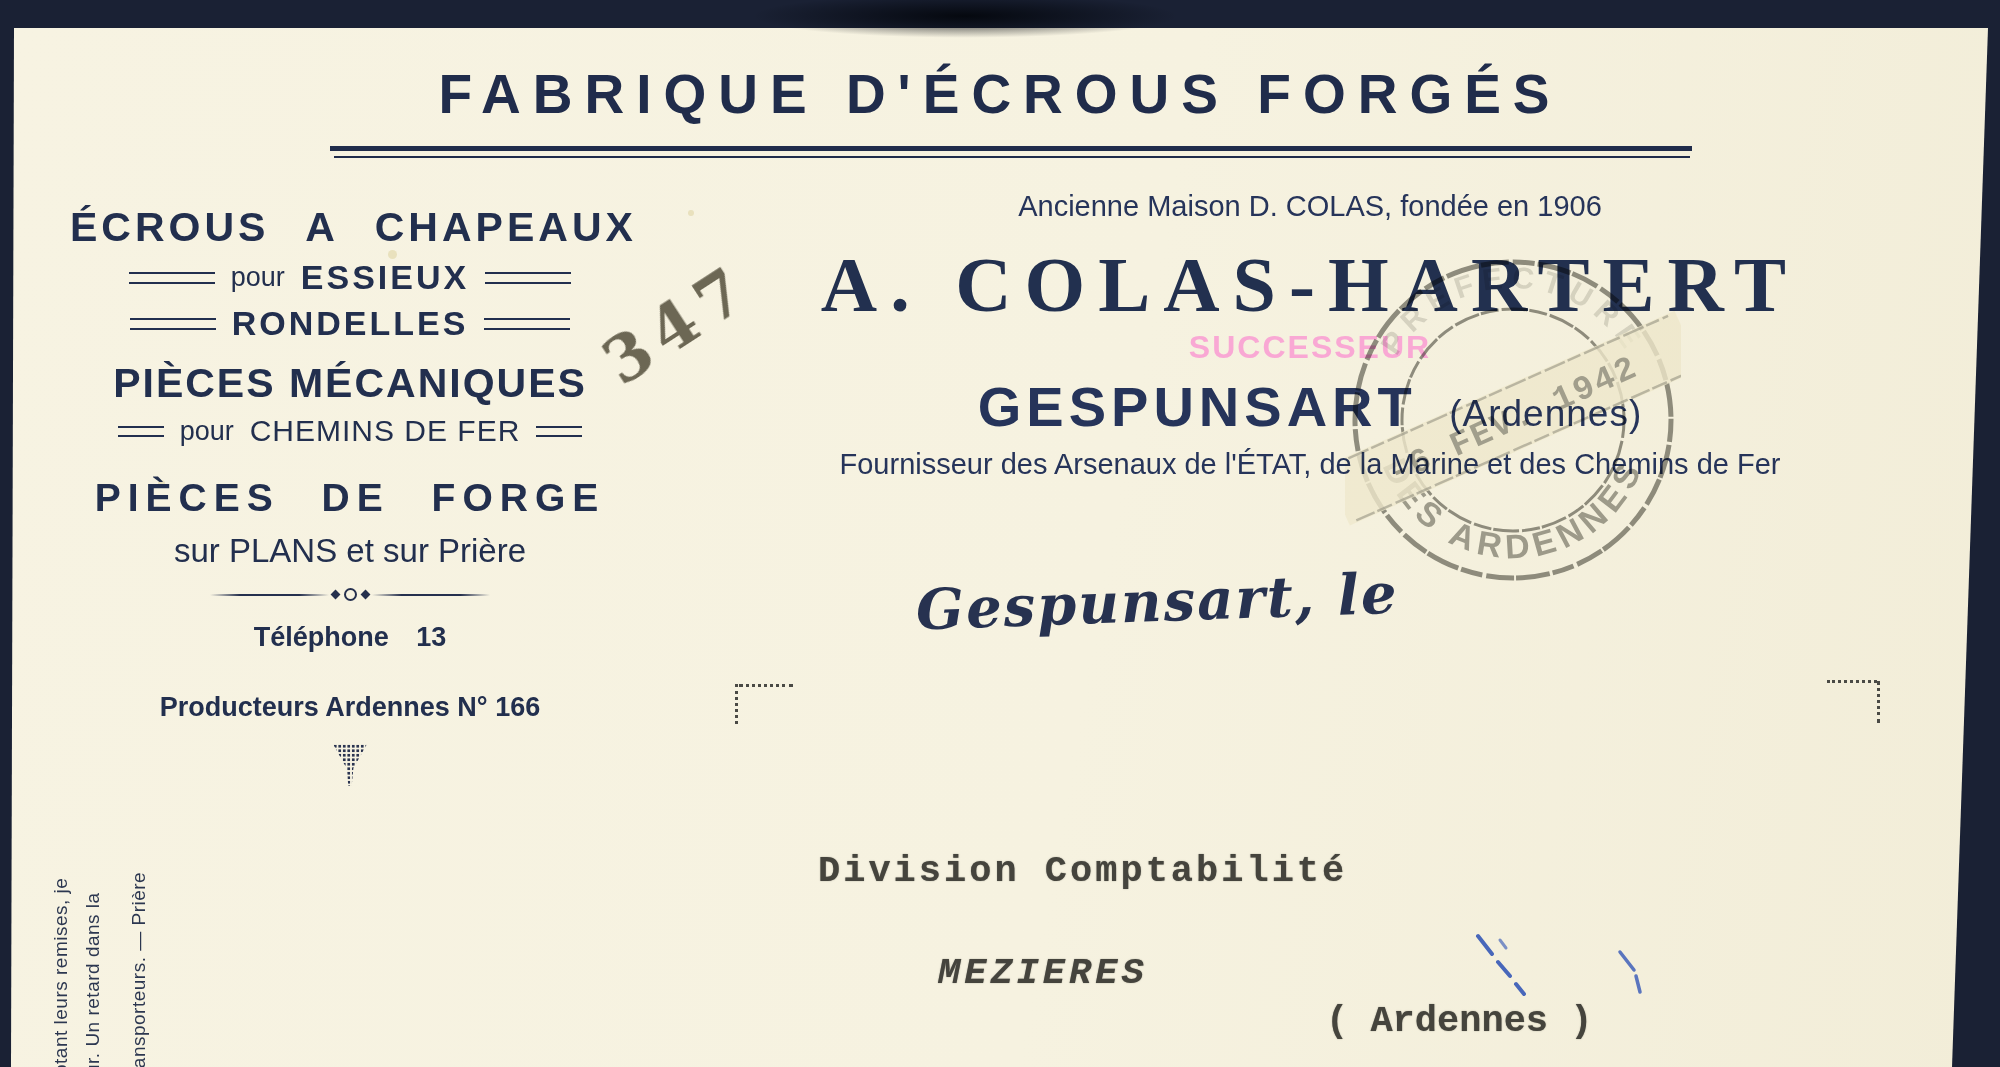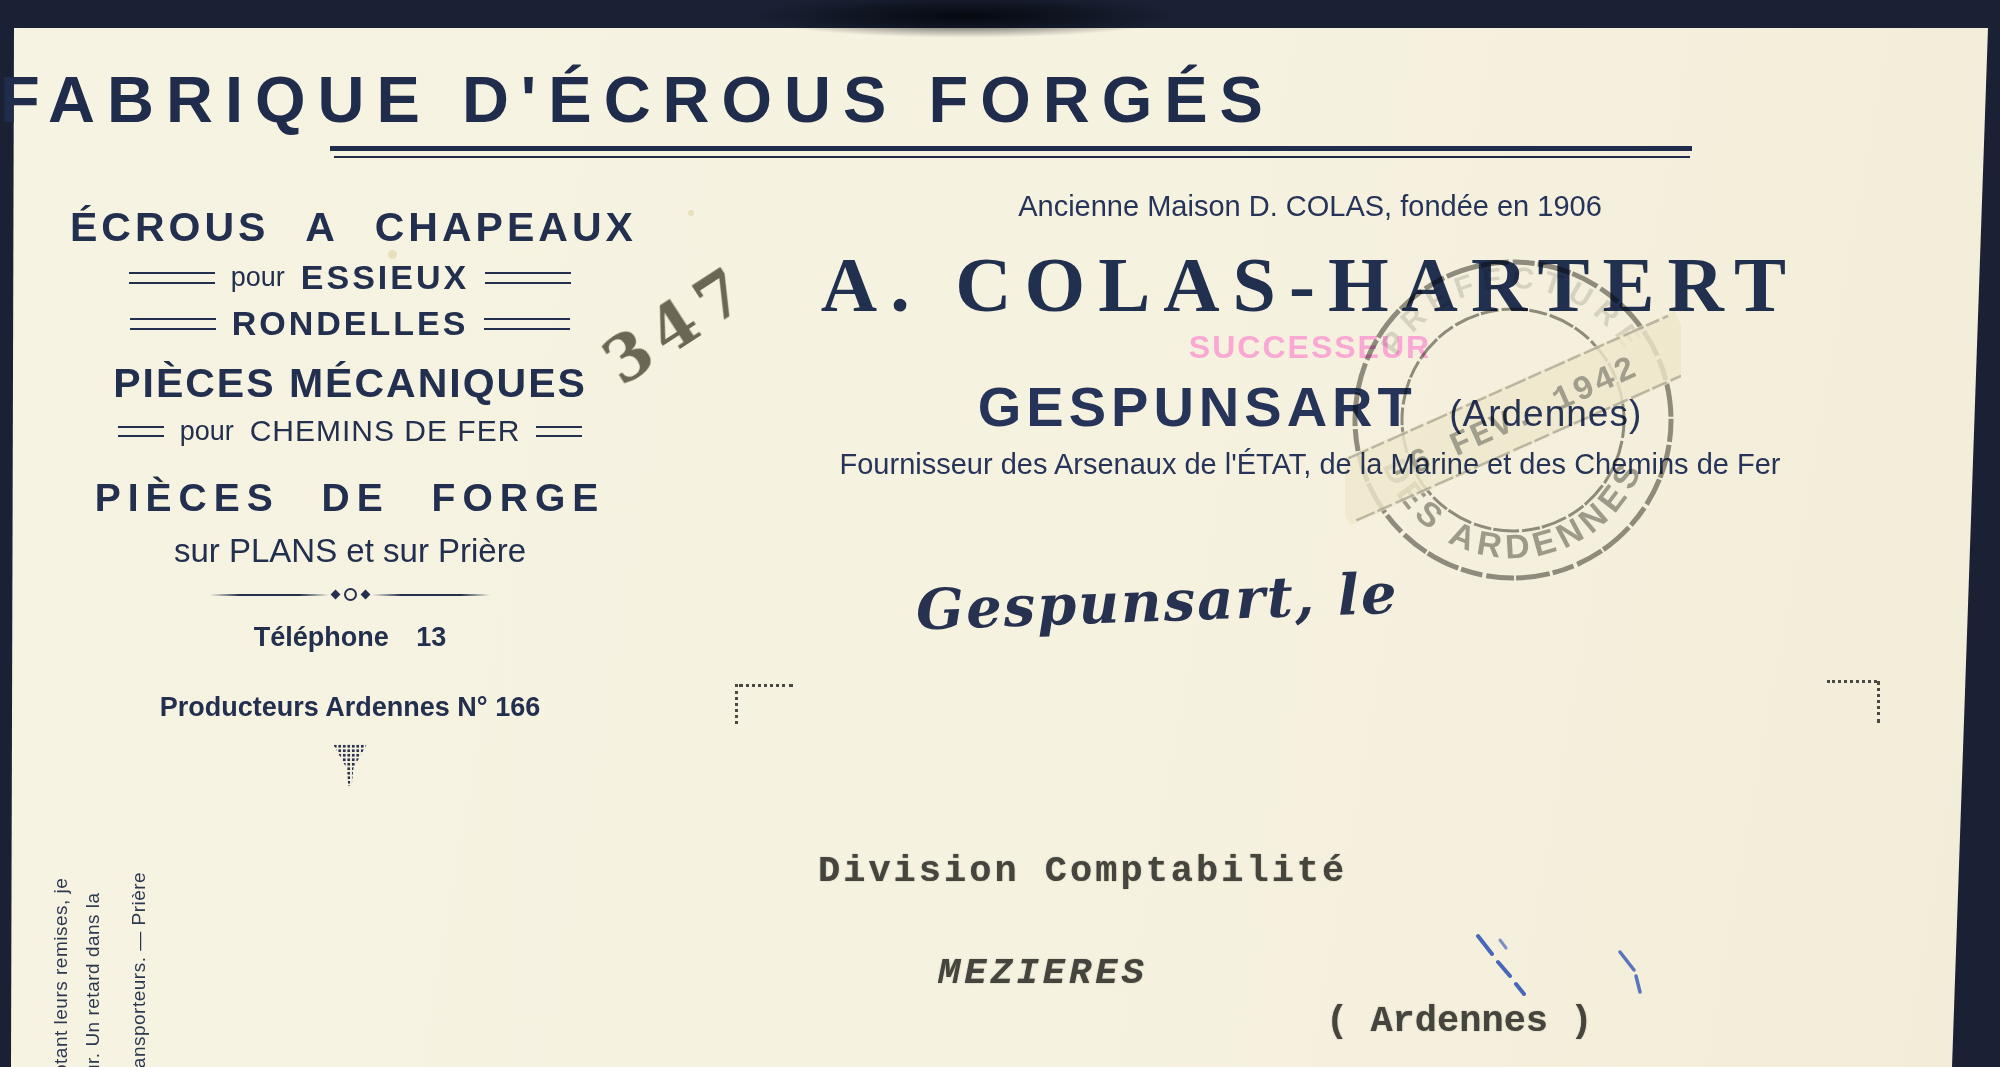--- a/index.html
+++ b/index.html
@@ -14,22 +14,22 @@
     clip-path: polygon(14px 28px, 1988px 28px, 1952px 1067px, 11px 1067px);
   }
   .top-smudge {
     position: absolute; left: 750px; top: -6px; width: 430px; height: 44px;
     background: radial-gradient(ellipse at center, rgba(4,7,13,.95) 0%, rgba(4,7,13,0) 70%);
   }
   .stain { position: absolute; border-radius: 50%; background: #c9b86a; opacity: .3; }
 
   
   .title {
-    position: absolute; left: 0; right: 0; top: 62px; text-align: left;
-    font-size: 65px; font-weight: bold; letter-spacing: 12px; color: #202c4b;
+    position: absolute; left: 0; right: 0; top: 62px; text-align: center;
+    font-size: 55px; font-weight: bold; letter-spacing: 12px; color: #202c4b;
     white-space: nowrap;
   }
   .title-rule-a { position: absolute; left: 330px; width: 1362px; top: 146px; border-top: 5px solid #202c4b; }
   .title-rule-b { position: absolute; left: 334px; width: 1356px; top: 156px; border-top: 2px solid #202c4b; }
 
   
   .leftcol { position: absolute; left: 70px; top: 204px; width: 560px; height: 620px; color: #222f4e; }
   .leftcol > div { position: absolute; left: 0; right: 0; text-align: center; }
   .lc-h1 { top: 0;   font-size: 41px; font-weight: bold; letter-spacing: 4px; word-spacing: 22px; white-space: nowrap; }
   .lc-h2 { top: 156px; font-size: 41px; font-weight: bold; letter-spacing: 2px; white-space: nowrap; }

